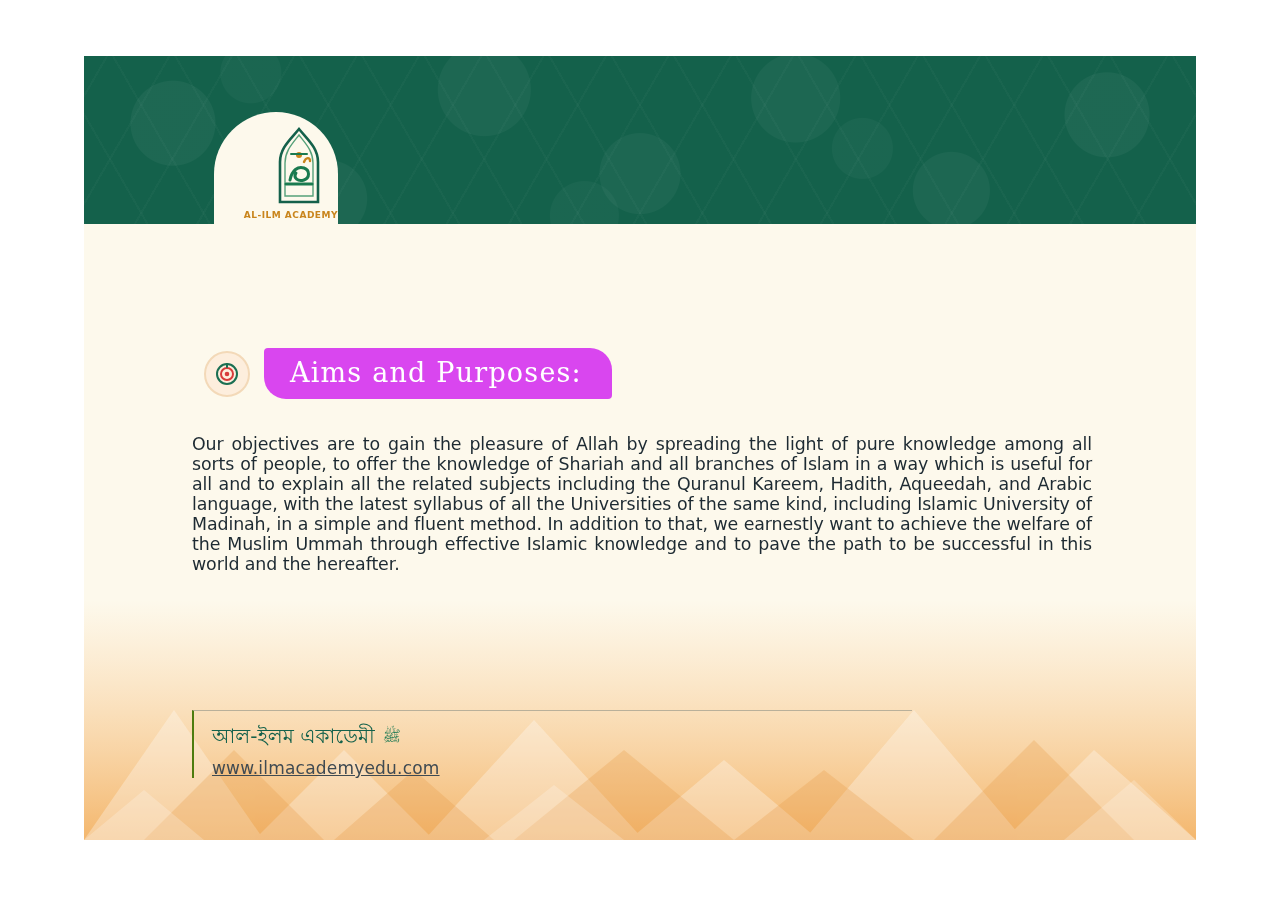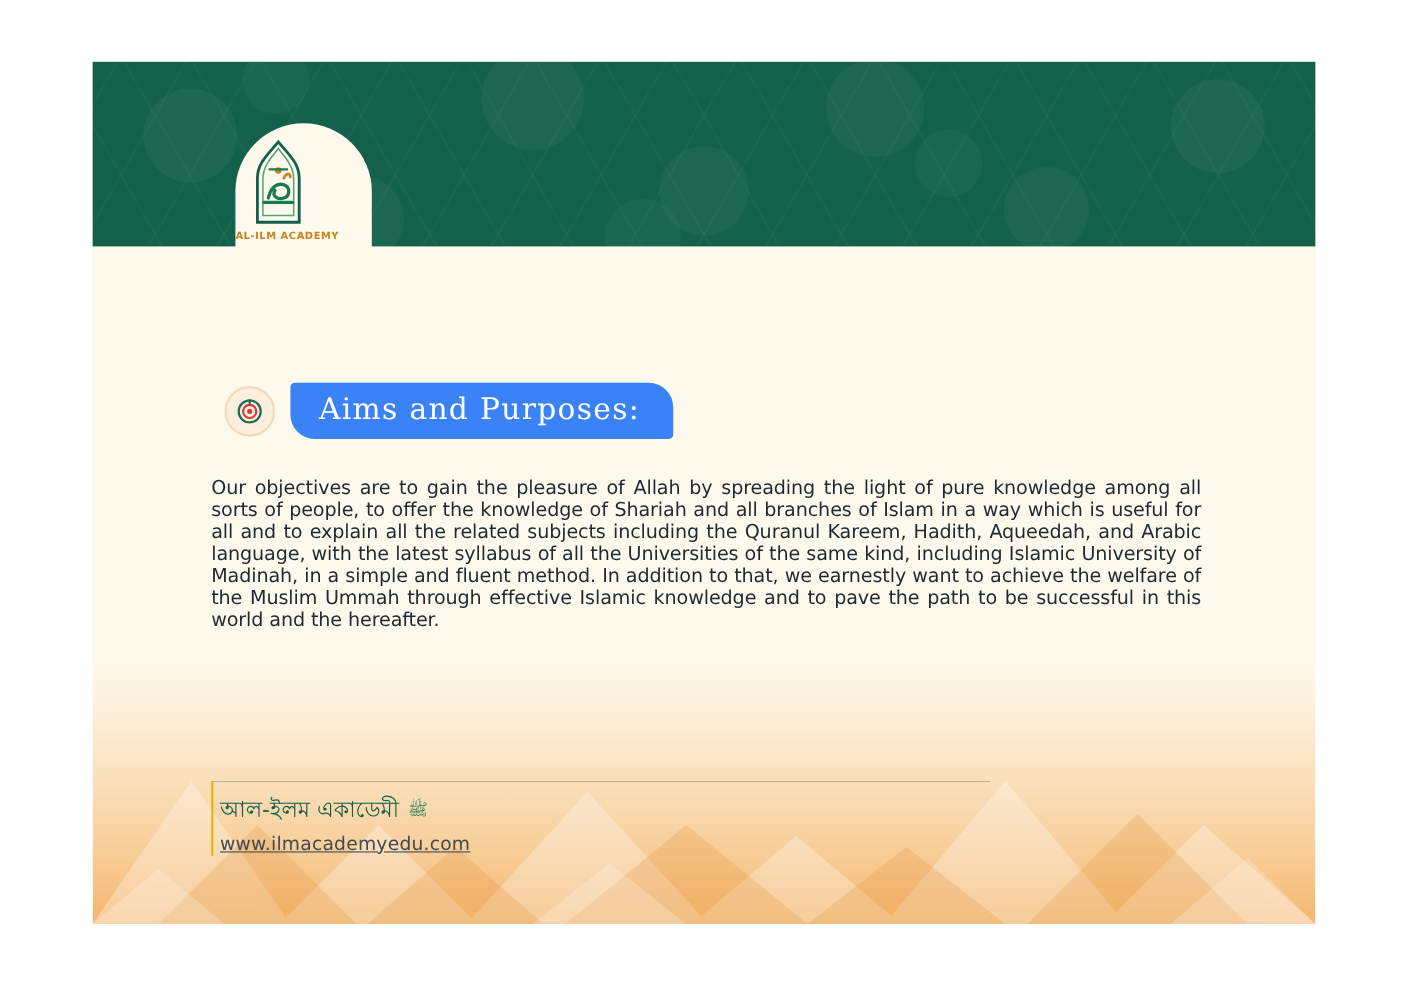--- a/index.html
+++ b/index.html
@@ -67,21 +67,21 @@
     position: absolute;
     left: 130px;
     top: 56px;
     width: 124px;
     height: 128px;
     background: #fdf9ec;
     border-radius: 62px 62px 6px 6px;
     z-index: 4;
     display: flex;
     flex-direction: column;
-    align-items: flex-start;
+    align-items: flex-end;
     justify-content: flex-start;
     padding-top: 14px;
     box-sizing: border-box;
   }
   .logo-dome {
     width: 78px;
     height: 82px;
     position: relative;
     display: flex;
     align-items: center;
@@ -121,21 +121,21 @@
     border-radius: 50%;
     background: #fdeedd;
     border: 2px solid #f3d9b8;
     display: flex;
     align-items: center;
     justify-content: center;
     margin-right: 14px;
     flex: none;
   }
   .title-plate {
-    background: #3b82f6;
+    background: #d946ef;
     color: #ffffff;
     padding: 9px 30px 11px 26px;
     border-radius: 4px 22px 4px 22px;
     font-family: "DejaVu Serif", serif;
     font-size: 27px;
     letter-spacing: 1.2px;
     white-space: nowrap;
   }
 
   .body-text {
@@ -154,22 +154,22 @@
   }
 
   
   .footer {
     position: absolute;
     left: 108px;
     top: 486px;
     width: 700px;
     border-top: 1px solid #b9b09a;
     padding-top: 10px;
-    padding-left: 6px;
-    border-left: 2px solid #eab308;
+    padding-left: 18px;
+    border-left: 2px solid #4d7c0f;
   }
   .footer-brand {
     display: flex;
     align-items: center;
     font-size: 20px;
     color: #14614b;
     font-family: "DejaVu Sans", sans-serif;
   }
   .footer-brand-mark {
     margin-left: 8px;

